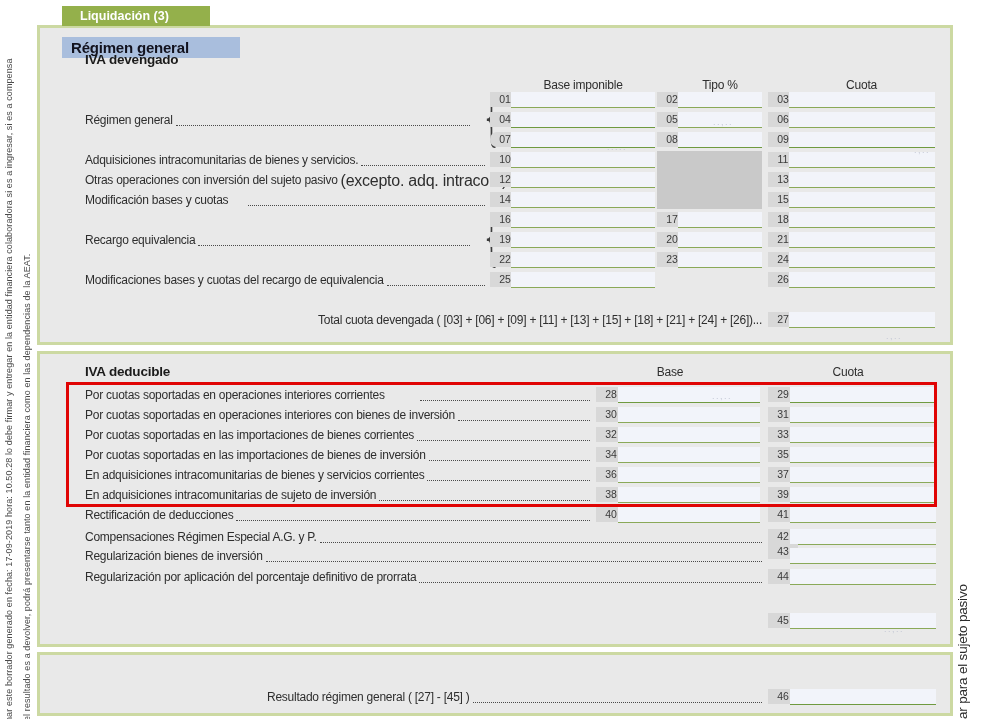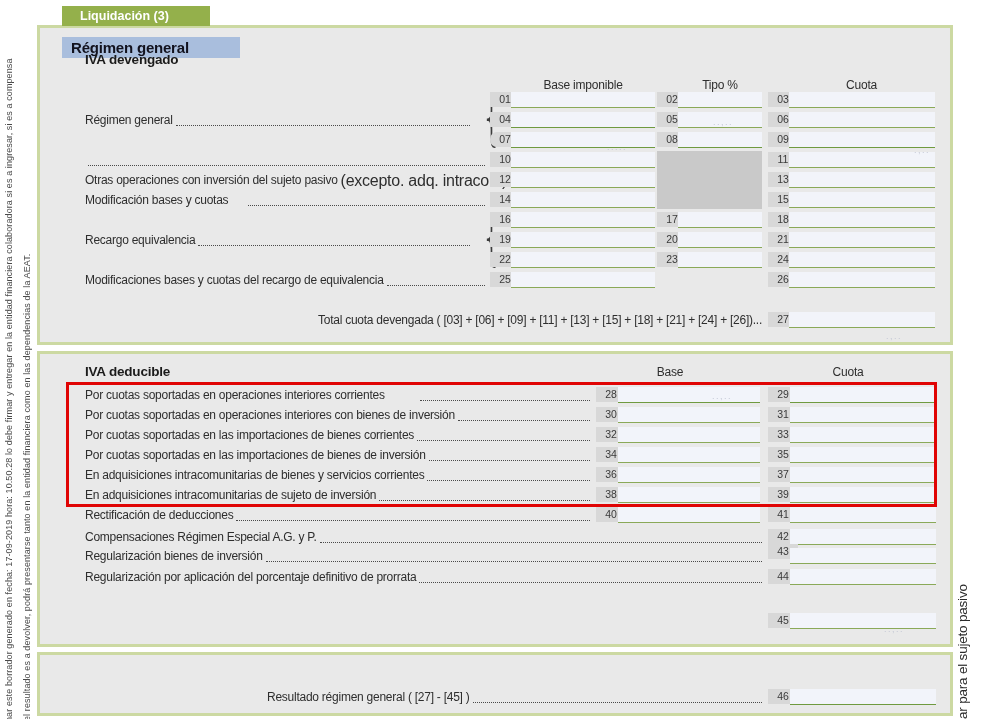--- a/index.html
+++ b/index.html
@@ -56,20 +56,21 @@
   <div class="grayblock" style="left:657px;top:151px;width:105px;height:58px;"></div>
 
   <div class="brace" style="left:478px;top:88px;">{</div>
   <div class="brace" style="left:478px;top:208px;">{</div>
 
   <div class="rowlabel" style="left:85px;top:112px;width:387px;">
     <span class="txt">Régimen general</span>
     <span class="leader"></span>
   </div>
   <div class="rowlabel" style="left:85px;top:152px;width:402px;">
+    <span class="txt">Adquisiciones intracomunitarias de bienes y servicios.</span>
     <span class="leader"></span>
   </div>
   <div class="rowlabel" style="left:85px;top:172px;width:402px;">
     <span class="txt">Otras operaciones con inversión del sujeto pasivo</span>
     <span class="txt small">(excepto. adq. intracom)</span>
   </div>
   <div class="rowlabel" style="left:85px;top:192px;width:402px;gap:17px;">
     <span class="txt">Modificación bases y cuotas</span>
     <span class="leader"></span>
   </div>

